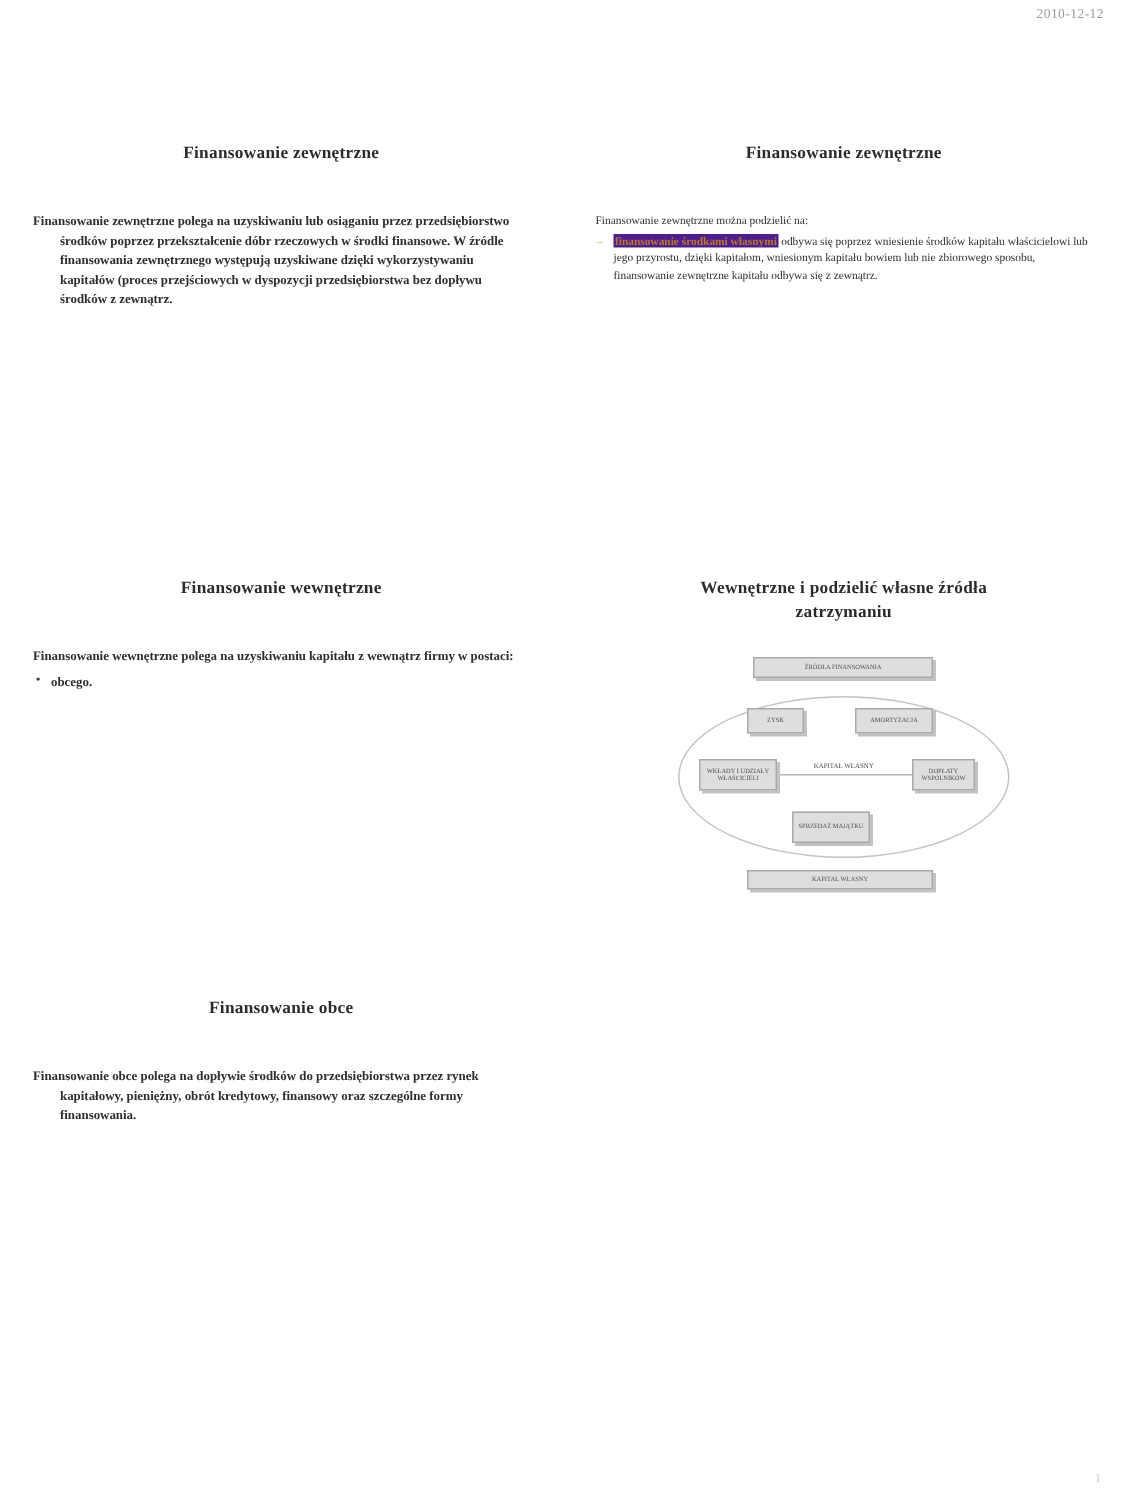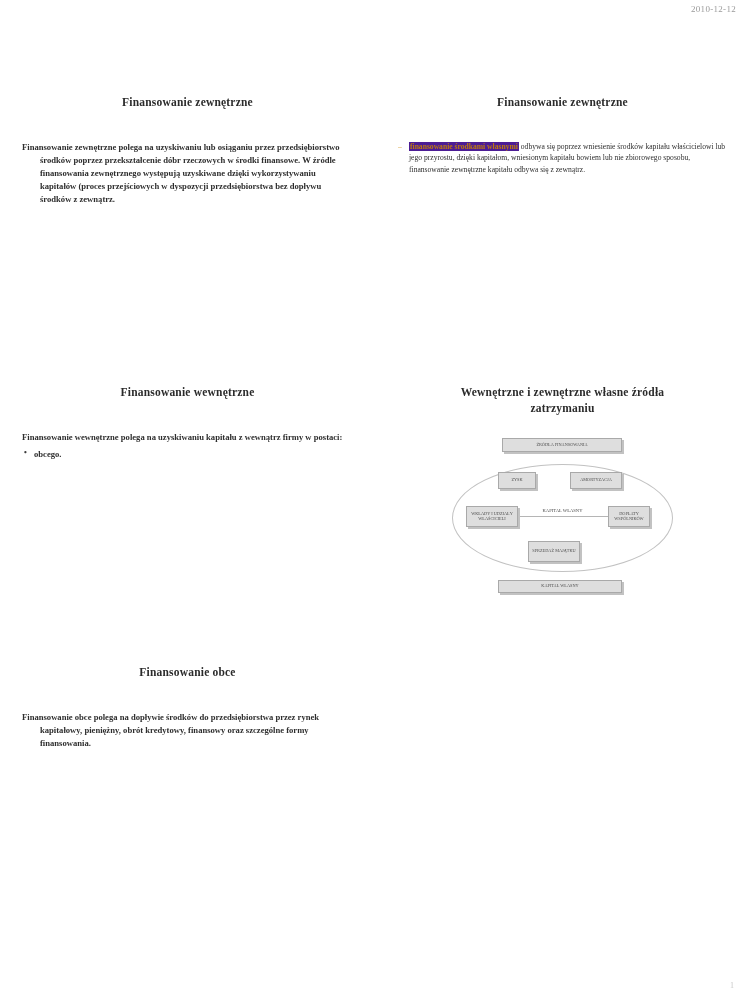--- a/index.html
+++ b/index.html
@@ -206,20 +206,21 @@
       <p class="para">
         <span class="lead">Finansowanie zewnętrzne</span>
         <span>polega na uzyskiwaniu lub osiąganiu przez przedsiębiorstwo środków poprzez przekształcenie dóbr rzeczowych w środki finansowe. W źródle finansowania zewnętrznego występują uzyskiwane dzięki wykorzystywaniu kapitałów (proces przejściowych w dyspozycji przedsiębiorstwa bez dopływu środków z zewnątrz.</span>
       </p>
     </div>
   </div>
 
   <div class="slide">
     <div class="slide-title">Finansowanie zewnętrzne</div>
     <div class="slide-body">
+      <p class="intro-line">Finansowanie zewnętrzne można podzielić na:</p>
       <ul class="dash-list">
         <li>
           <span class="hl">finansowanie środkami własnymi</span><span> odbywa się poprzez wniesienie środków kapitału właścicielowi lub jego przyrostu, dzięki kapitałom, wniesionym kapitału bowiem lub nie zbiorowego sposobu, finansowanie zewnętrzne kapitału odbywa się z zewnątrz.</span>
         </li>
       </ul>
     </div>
   </div>
 
   <div class="slide">
     <div class="slide-title">Finansowanie wewnętrzne</div>
@@ -230,21 +231,21 @@
       </p>
       <ul class="bullet-list">
         <li>obcego.</li>
       </ul>
     </div>
   </div>
 
 
   <div class="slide">
     <div class="slide-title two-line">
-      <span>Wewnętrzne i zewnętrzne własne źródła</span><br>
+      <span>Wewnętrzne i podzielić własne źródła</span><br>
       <span>zatrzymaniu</span>
     </div>
 
     <div class="diagram">
 
       <div class="ellipse-ring"></div>
 
       <div class="dbox" style="left:52px; top:0px; width:120px; height:14px;">
         <span>ŹRÓDŁA FINANSOWANIA</span>
       </div>

